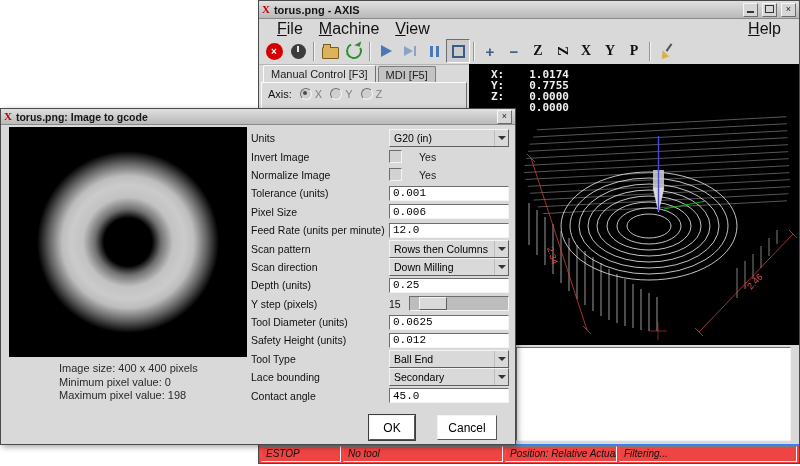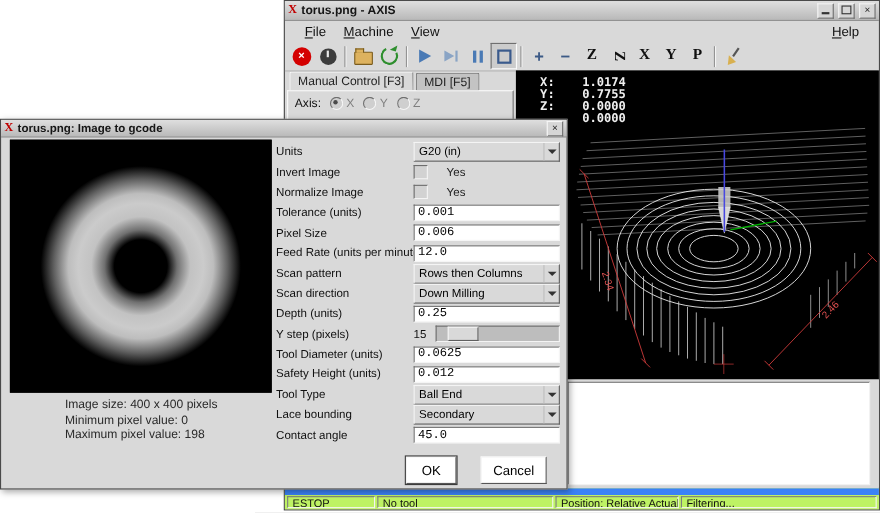--- a/index.html
+++ b/index.html
@@ -20,21 +20,21 @@
   .winbtn {
     width:13px; height:12px; background:#d6d6d6; flex:0 0 auto;
     border:1px solid; border-color:#f6f6f6 #6b6b6b #6b6b6b #f6f6f6;
     font-size:9px; line-height:10px; text-align:center; color:#222;
   }
   .winbtn .mini-bar { display:block; width:7px; height:2px; background:#333; margin:7px auto 0; }
   .winbtn .maxi-box { display:block; width:7px; height:6px; border:1px solid #333; margin:1px auto 0; }
   
   #axis-win { left:258px; top:0; width:540px; height:462px; }
   #axis-win .titlebar { height:17px; }
-  .menubar { display:flex; align-items:center; height:19px; font-size:12px; color:#111; padding:0 10px; }
+  .menubar { display:flex; align-items:center; height:19px; font-size:16px; color:#111; padding:0 10px; }
   .menu-item { display:inline-block; padding:2px 8px; }
   .menu-item::first-letter { text-decoration:underline; }
   .menu-help { margin-left:auto; }
   .toolbar { display:flex; align-items:center; height:26px; padding:0 3px; border-bottom:1px solid #b5b5b5; }
   .tbtn { width:24px; height:24px; display:flex; align-items:center; justify-content:center; flex:0 0 auto; }
   .tbtn.pressed { border:1px solid; border-color:#6f6f6f #fafafa #fafafa #6f6f6f; background:#cccccc; width:22px; height:22px; }
   .tsep { width:0; height:19px; border-left:1px solid #949494; border-right:1px solid #f4f4f4; margin:0 3px; flex:0 0 auto; }
   .ico-estop { width:17px; height:17px; border-radius:50%; background:#d40000; color:#fff; font-size:10px; font-weight:bold; line-height:17px; text-align:center; }
   .ico-power { width:15px; height:15px; border-radius:50%; background:#3c3c3c; position:relative; }
   .ico-power::after { content:""; position:absolute; left:6px; top:2px; width:2px; height:6px; background:#e8e8e8; }
@@ -69,34 +69,34 @@
   .right-col { flex:1; display:flex; flex-direction:column; min-width:0; }
   .black-area { height:281px; background:#000; position:relative; }
   .dro { position:absolute; left:22px; top:5px; font-family:"DejaVu Sans Mono", monospace; font-size:11px; font-weight:bold; color:#efefef; }
   .dro-line { display:flex; line-height:11px; }
   .dro-label { width:22px; }
   .dro-value { width:56px; text-align:right; }
   .preview-svg { position:absolute; left:0; top:44px; }
   .bottom-strip { flex:1; background:#d9d9d9; position:relative; }
   .prog-box { position:absolute; left:47px; right:8px; top:2px; bottom:2px; background:#ffffff; border:1px solid; border-color:#6f6f6f #f2f2f2 #f2f2f2 #6f6f6f; }
   
-  .statusbar { position:absolute; left:0; right:0; bottom:0; height:19px; background:#bef264; border-top:6px solid #3b82f6; display:flex; gap:2px; padding:1px 2px; box-sizing:border-box; }
+  .statusbar { position:absolute; left:0; right:0; bottom:0; height:19px; background:#ef4444; border-top:1px solid #3b82f6; display:flex; gap:2px; padding:1px 2px; box-sizing:border-box;font-style:italic; }
   .status-cell { border:1px solid; border-color:#7e7e7e #f4f4f4 #f4f4f4 #7e7e7e; font-size:10px; color:#111; padding:1px 4px; white-space:nowrap; overflow:hidden; box-sizing:border-box; }
   .sc-estop { width:80px; } .sc-tool { width:160px; } .sc-pos { width:112px; } .sc-act { flex:1; }
   
   #gcode-dialog { left:0; top:108px; width:514px; height:335px; z-index:10; box-shadow:2px 2px 6px rgba(0,0,0,.35); }
   #gcode-dialog .titlebar { height:15px; }
   #gcode-dialog .ttext { font-size:10.5px; }
   .img-box { position:absolute; left:8px; top:18px; width:238px; height:230px; background:#000;
     background-image:radial-gradient(circle at 50% 50%, #000 0px, #000 24px, #707070 33px, #c2c2c2 45px, #cbcbcb 57px, #bdbdbd 66px, #606060 79px, #000 91px, #000 100%); }
   .img-info { position:absolute; left:58px; top:253px; font-size:11px; color:#2a2a2a; line-height:13.5px; }
   .form { position:absolute; left:250px; top:20px; width:258px; }
   .frow { display:flex; align-items:center; height:18.4px; }
   .flabel { flex:1; font-size:10.5px; color:#101010; white-space:nowrap; overflow:hidden; }
-  .fwidget { width:133px; flex:0 0 auto; display:flex; align-items:center;border-radius:9px; }
+  .fwidget { width:120px; flex:0 0 auto; display:flex; align-items:center;border-radius:9px; }
   .entry { width:100%; box-sizing:border-box; height:15px; background:#fff; color:#000;
     border:1px solid; border-color:#6d6d6d #f4f4f4 #f4f4f4 #6d6d6d; font-family:Liberation Mono, monospace; font-size:11px; padding:0 3px; }
   .combo { width:100%; height:16px; background:#d9d9d9; border:1px solid; border-color:#f4f4f4 #5f5f5f #5f5f5f #f4f4f4; display:flex; align-items:center; }
   .combo-text { flex:1; font-size:10.5px; padding:0 4px; color:#000; white-space:nowrap; overflow:hidden; }
   .combo-arrow { width:13px; height:100%; display:flex; align-items:center; justify-content:center; border-left:1px solid #bdbdbd; }
   .combo-arrow i { width:0; height:0; border-top:4px solid #333; border-left:4px solid transparent; border-right:4px solid transparent; }
   .checkbox { width:11px; height:11px; background:#d2d2d2; border:1px solid; border-color:#6d6d6d #f4f4f4 #f4f4f4 #6d6d6d; }
   .cb-label { margin-left:17px; font-size:10.5px; color:#222; }
   .slider-val { font-size:10.5px; color:#111; width:20px; }
   .slider-trough { flex:1; height:13px; background:#bdbdbd; border:1px solid; border-color:#6d6d6d #f4f4f4 #f4f4f4 #6d6d6d; position:relative; }

